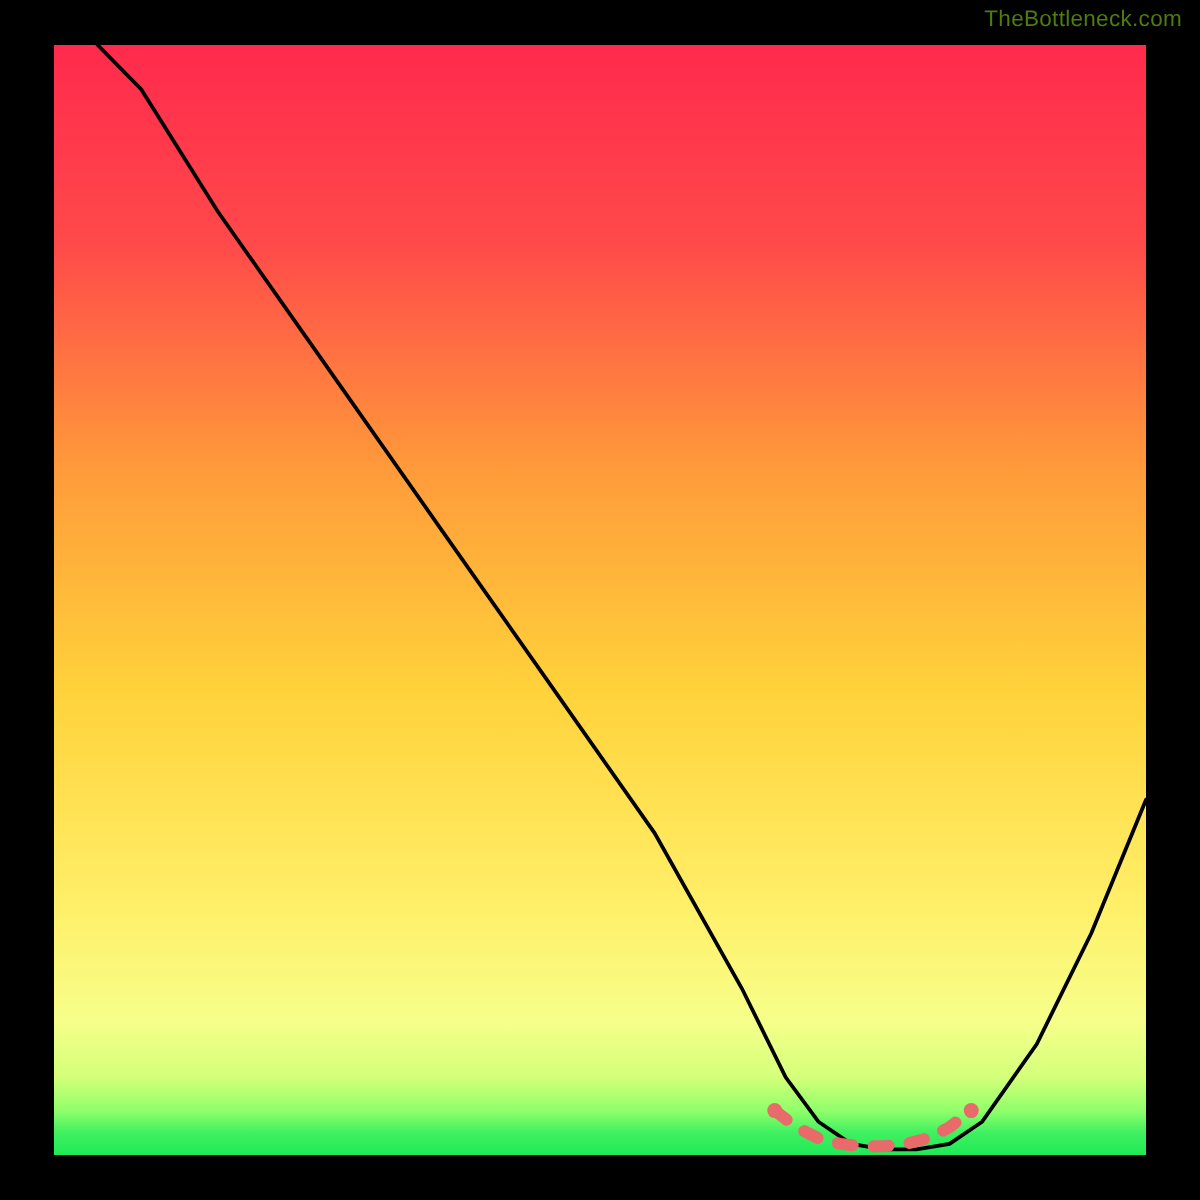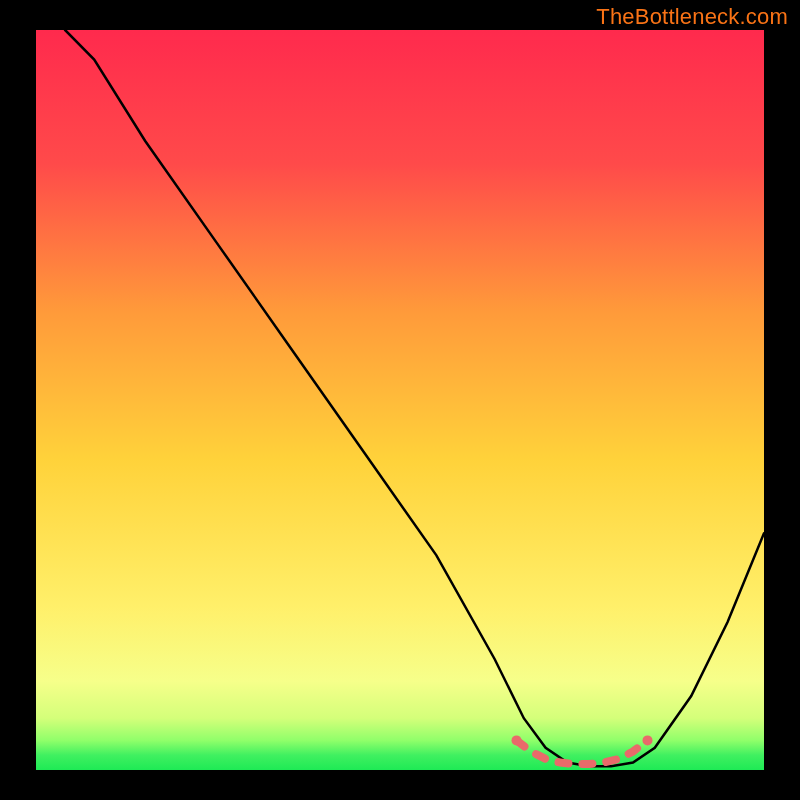--- a/index.html
+++ b/index.html
@@ -13,23 +13,23 @@
   .container {
     position: relative;
     width: 800px;
     height: 800px;
     background: #000000;
   }
   .watermark {
     position: absolute;
     top: 4px;
     right: 12px;
-    color: #f97316;
+    color: #4d7c0f;
     font-family: Arial, Helvetica, sans-serif;
-    font-size: 22px;
+    font-size: 15px;
     font-weight: 500;
     letter-spacing: 0.2px;
     z-index: 5;
   }
   .plot-area {
     position: absolute;
     left: 36px;
     top: 30px;
     width: 728px;
     height: 740px;

